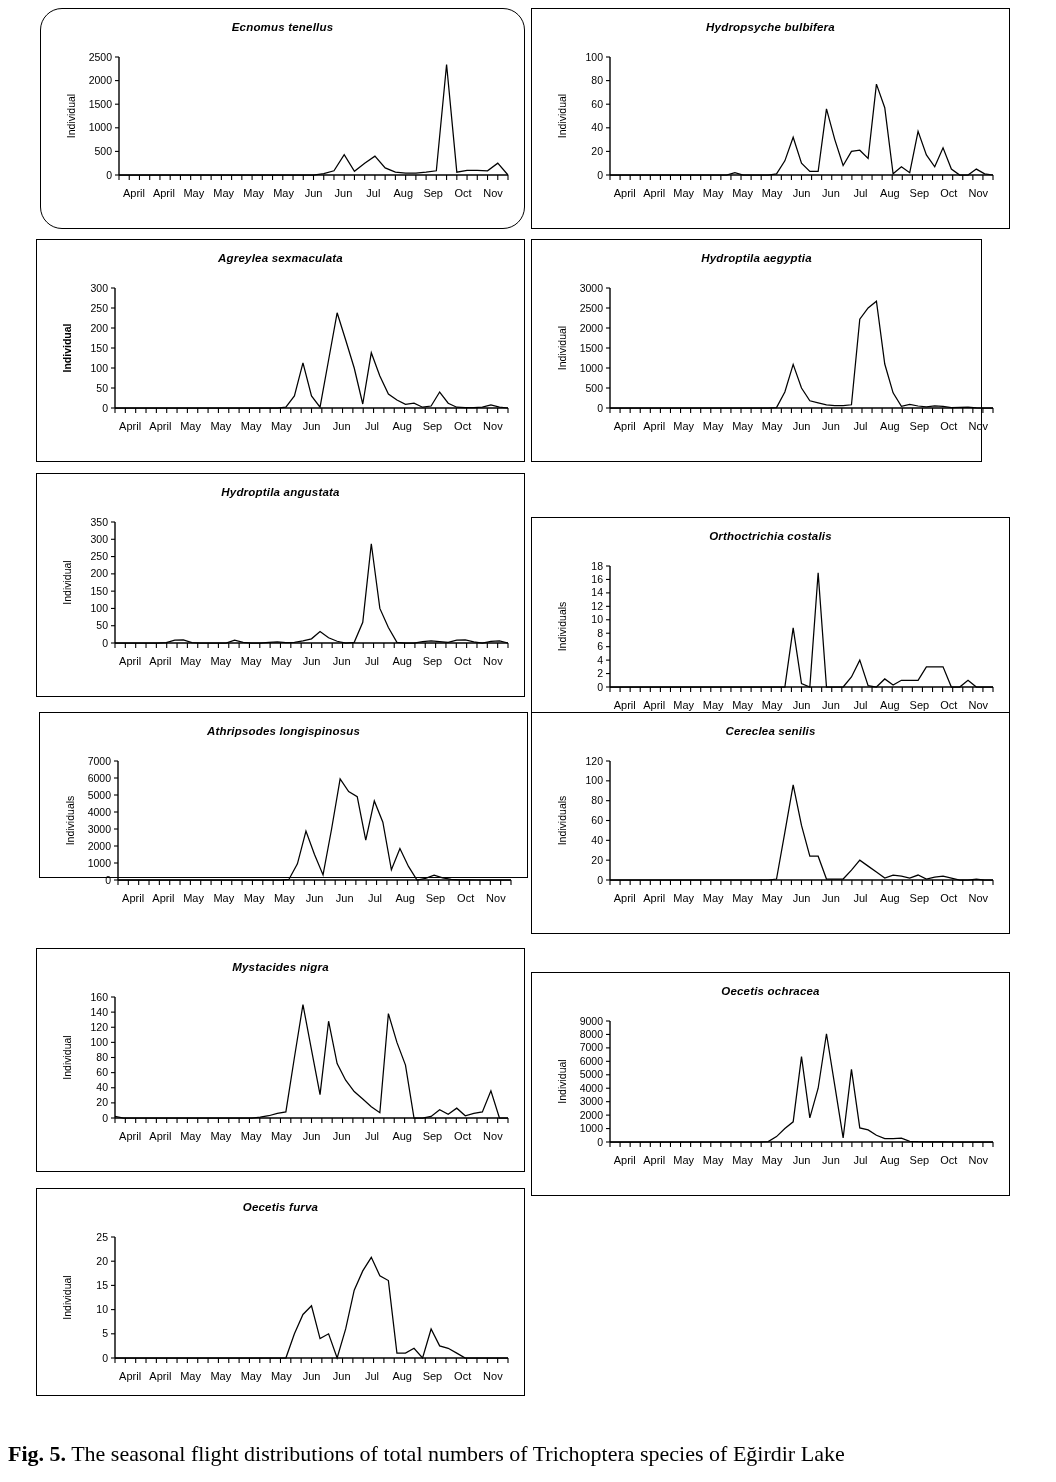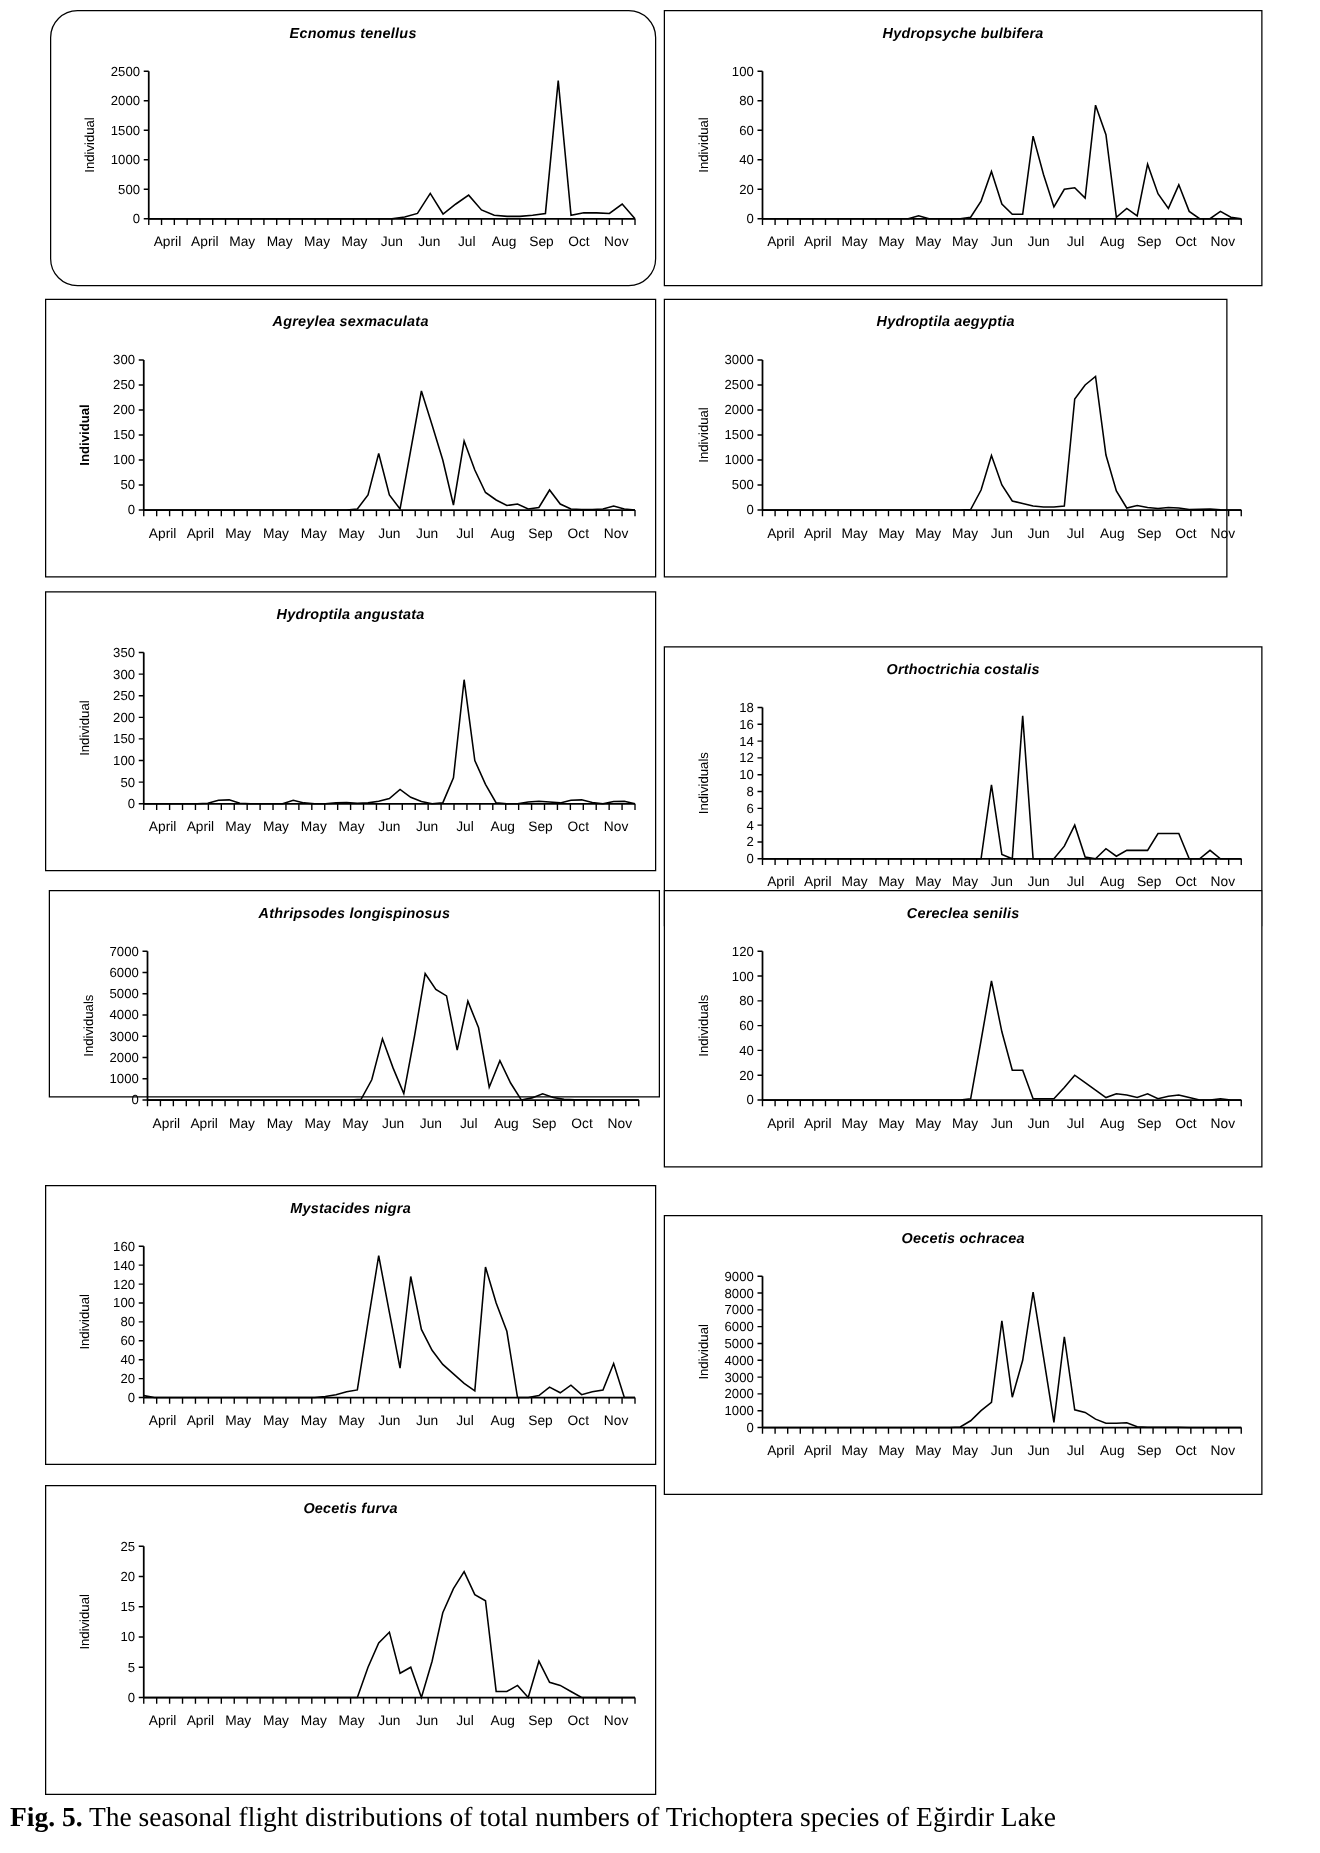--- a/index.html
+++ b/index.html
@@ -851,21 +851,21 @@
         <text x="269.5" y="191" text-anchor="middle" class="xtick">Jun</text>
         <text x="298.96153846153845" y="191" text-anchor="middle" class="xtick">Jun</text>
         <text x="328.4230769230769" y="191" text-anchor="middle" class="xtick">Jul</text>
         <text x="357.88461538461536" y="191" text-anchor="middle" class="xtick">Aug</text>
         <text x="387.3461538461538" y="191" text-anchor="middle" class="xtick">Sep</text>
         <text x="416.80769230769226" y="191" text-anchor="middle" class="xtick">Oct</text>
         <text x="446.2692307692308" y="191" text-anchor="middle" class="xtick">Nov</text>
         <path class="dataline" d="M 78.00 169.00 L 86.33 169.00 L 94.65 169.00 L 102.98 169.00 L 111.30 169.00 L 119.63 169.00 L 127.96 169.00 L 136.28 169.00 L 144.61 169.00 L 152.93 169.00 L 161.26 169.00 L 169.59 169.00 L 177.91 169.00 L 186.24 169.00 L 194.57 169.00 L 202.89 169.00 L 211.22 169.00 L 219.54 169.00 L 227.87 169.00 L 236.20 168.60 L 244.52 163.62 L 252.85 155.56 L 261.17 148.83 L 269.50 83.63 L 277.83 144.80 L 286.15 115.22 L 294.48 60.77 L 302.80 112.53 L 311.13 164.97 L 319.46 96.40 L 327.78 154.88 L 336.11 156.90 L 344.43 162.28 L 352.76 165.64 L 361.09 165.64 L 369.41 165.24 L 377.74 168.33 L 386.07 168.73 L 394.39 168.87 L 402.72 168.87 L 411.04 168.87 L 419.37 169.00 L 427.70 169.00 L 436.02 169.00 L 444.35 169.00 L 452.67 169.00 L 461.00 169.00"></path>
       </svg>
     </div>
-    <div class="panel" style="left: 36px; top: 1188px; width: 489px; height: 248px;">
+    <div class="panel" style="left: 36px; top: 1188px; width: 489px; height: 208px;">
       <div class="panel-title">Oecetis furva</div>
       <svg width="489" height="224" class="plot-svg" viewBox="0 0 489 224">
         <path class="axisline" d="M 78 48 L 78 169"></path>
         <path class="axisline" d="M 78 169 L 471 169"></path>
         <path class="tickmark" d="M 74 169 L 78 169"></path>
         <text x="71" y="172.6" text-anchor="end" class="ytick">0</text>
         <path class="tickmark" d="M 74 144.8 L 78 144.8"></path>
         <text x="71" y="148.4" text-anchor="end" class="ytick">5</text>
         <path class="tickmark" d="M 74 120.6 L 78 120.6"></path>
         <text x="71" y="124.19999999999999" text-anchor="end" class="ytick">10</text>

